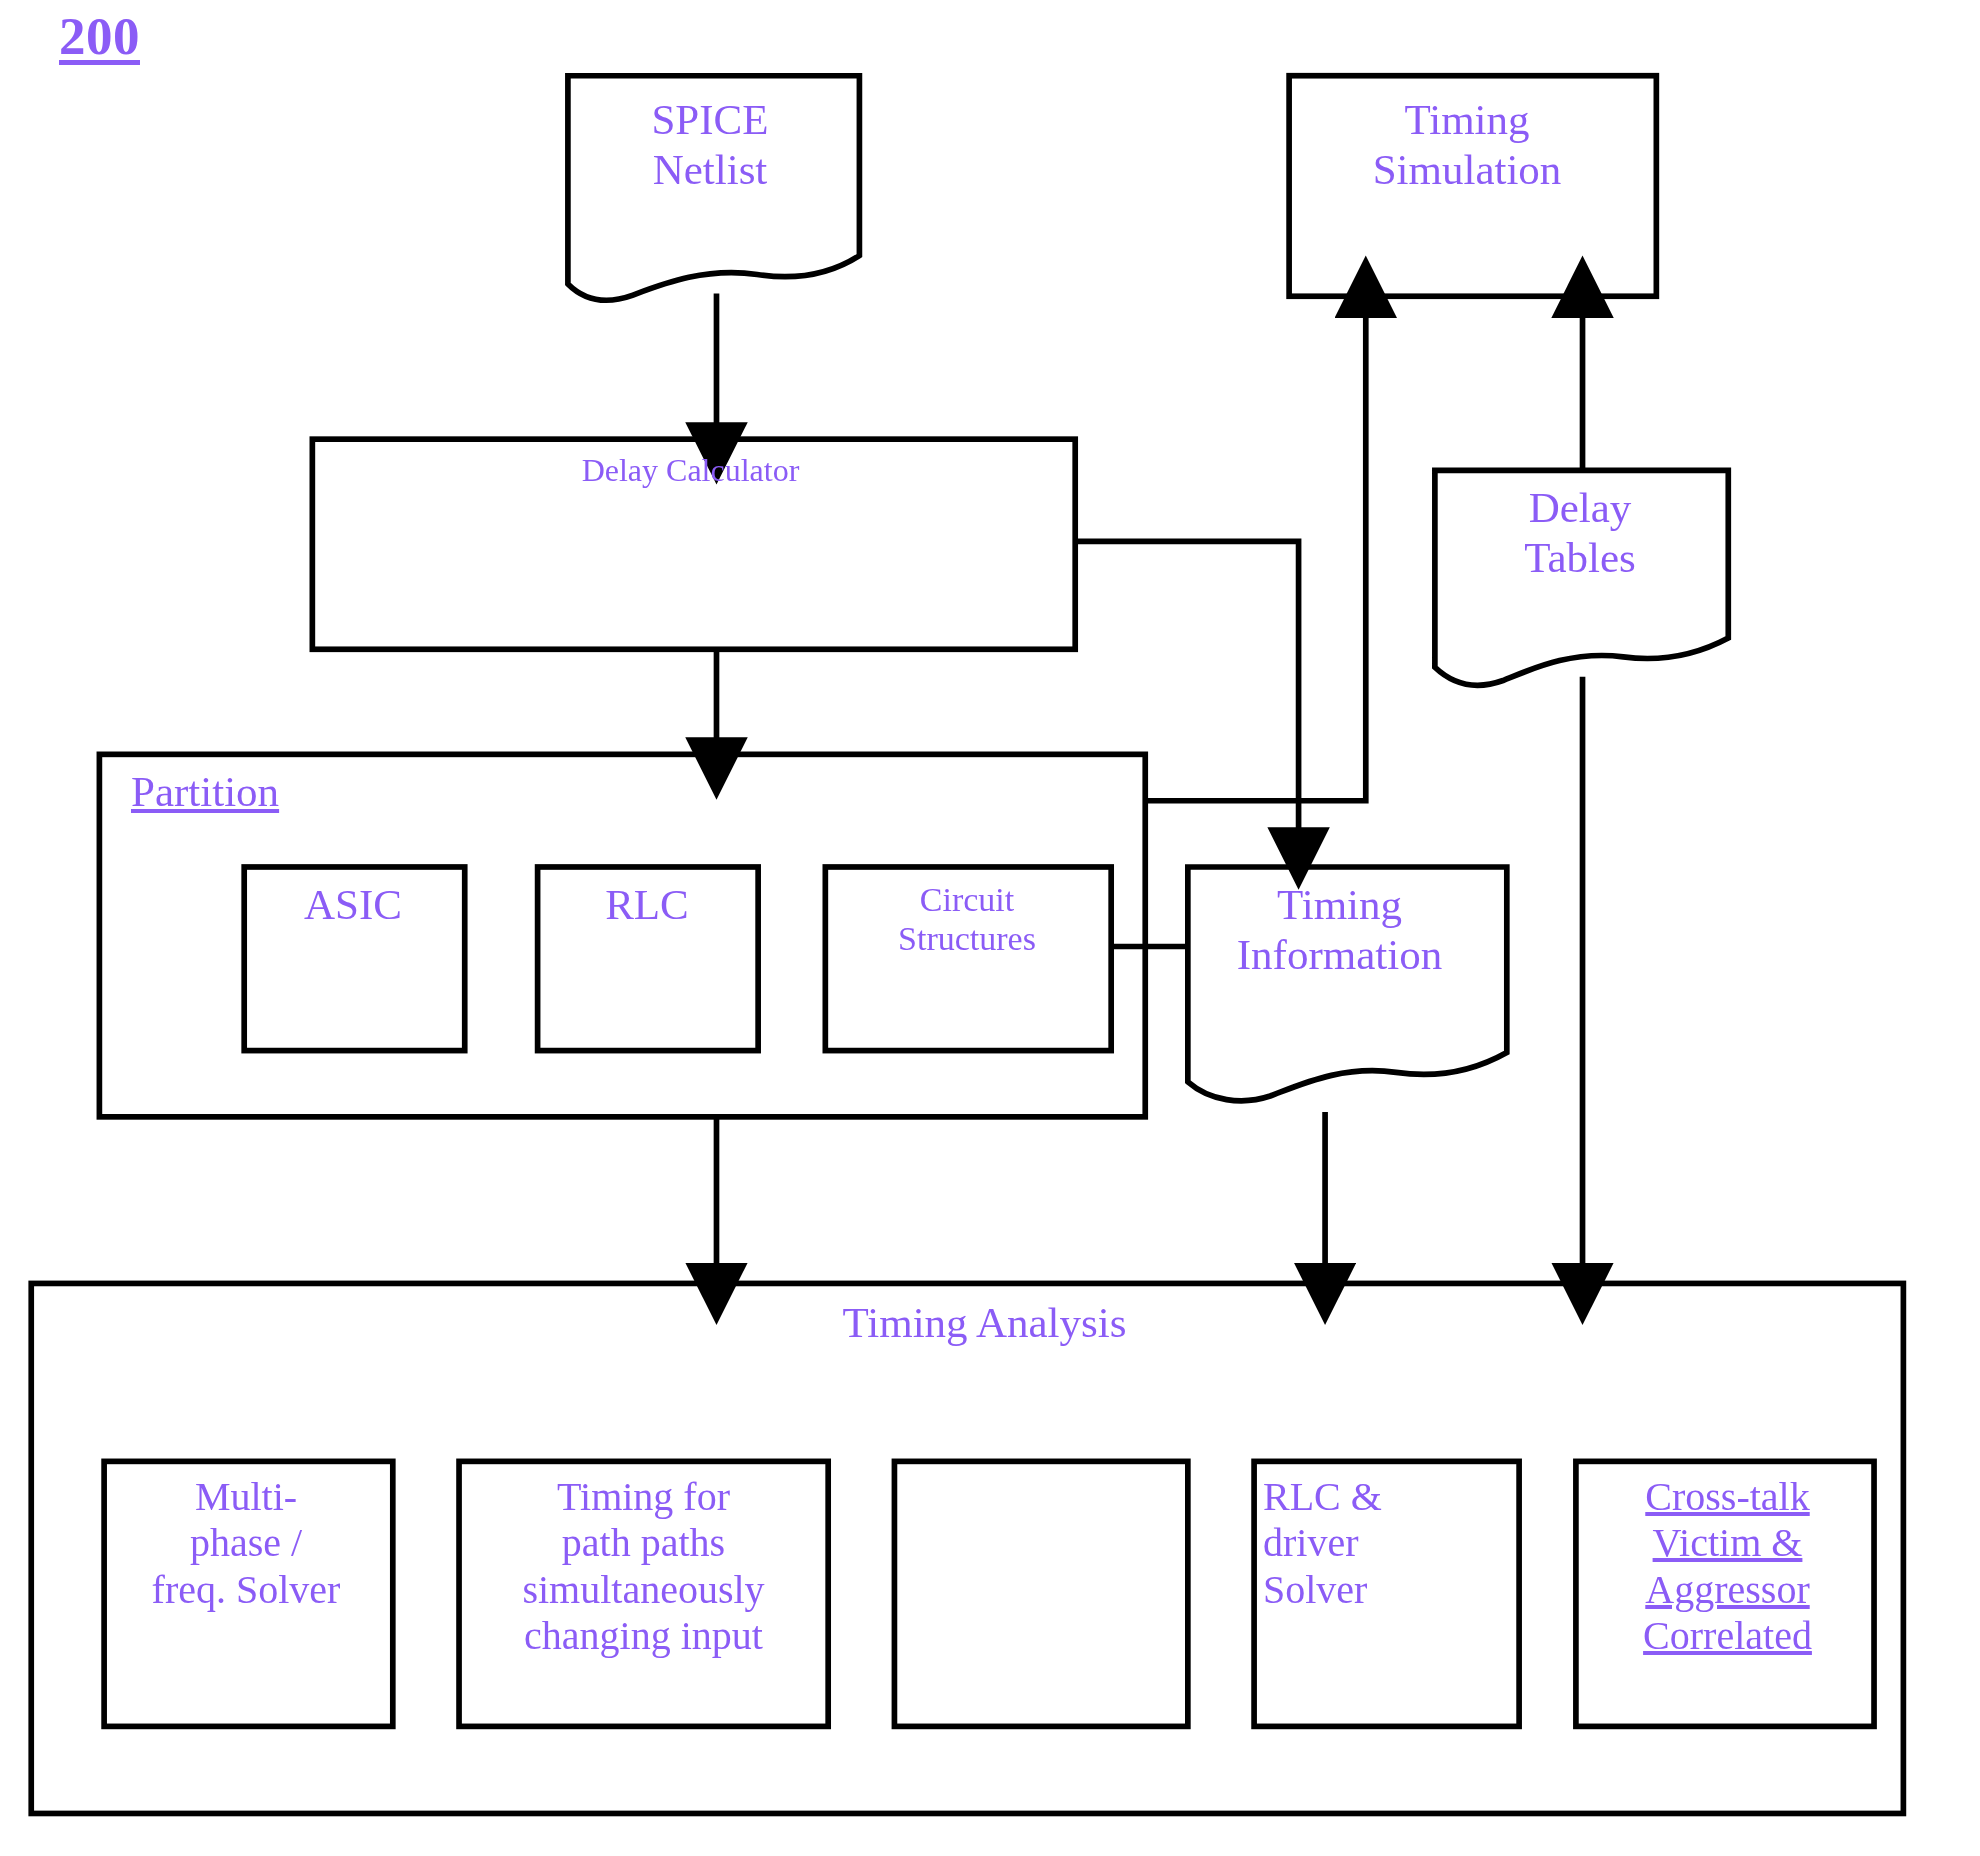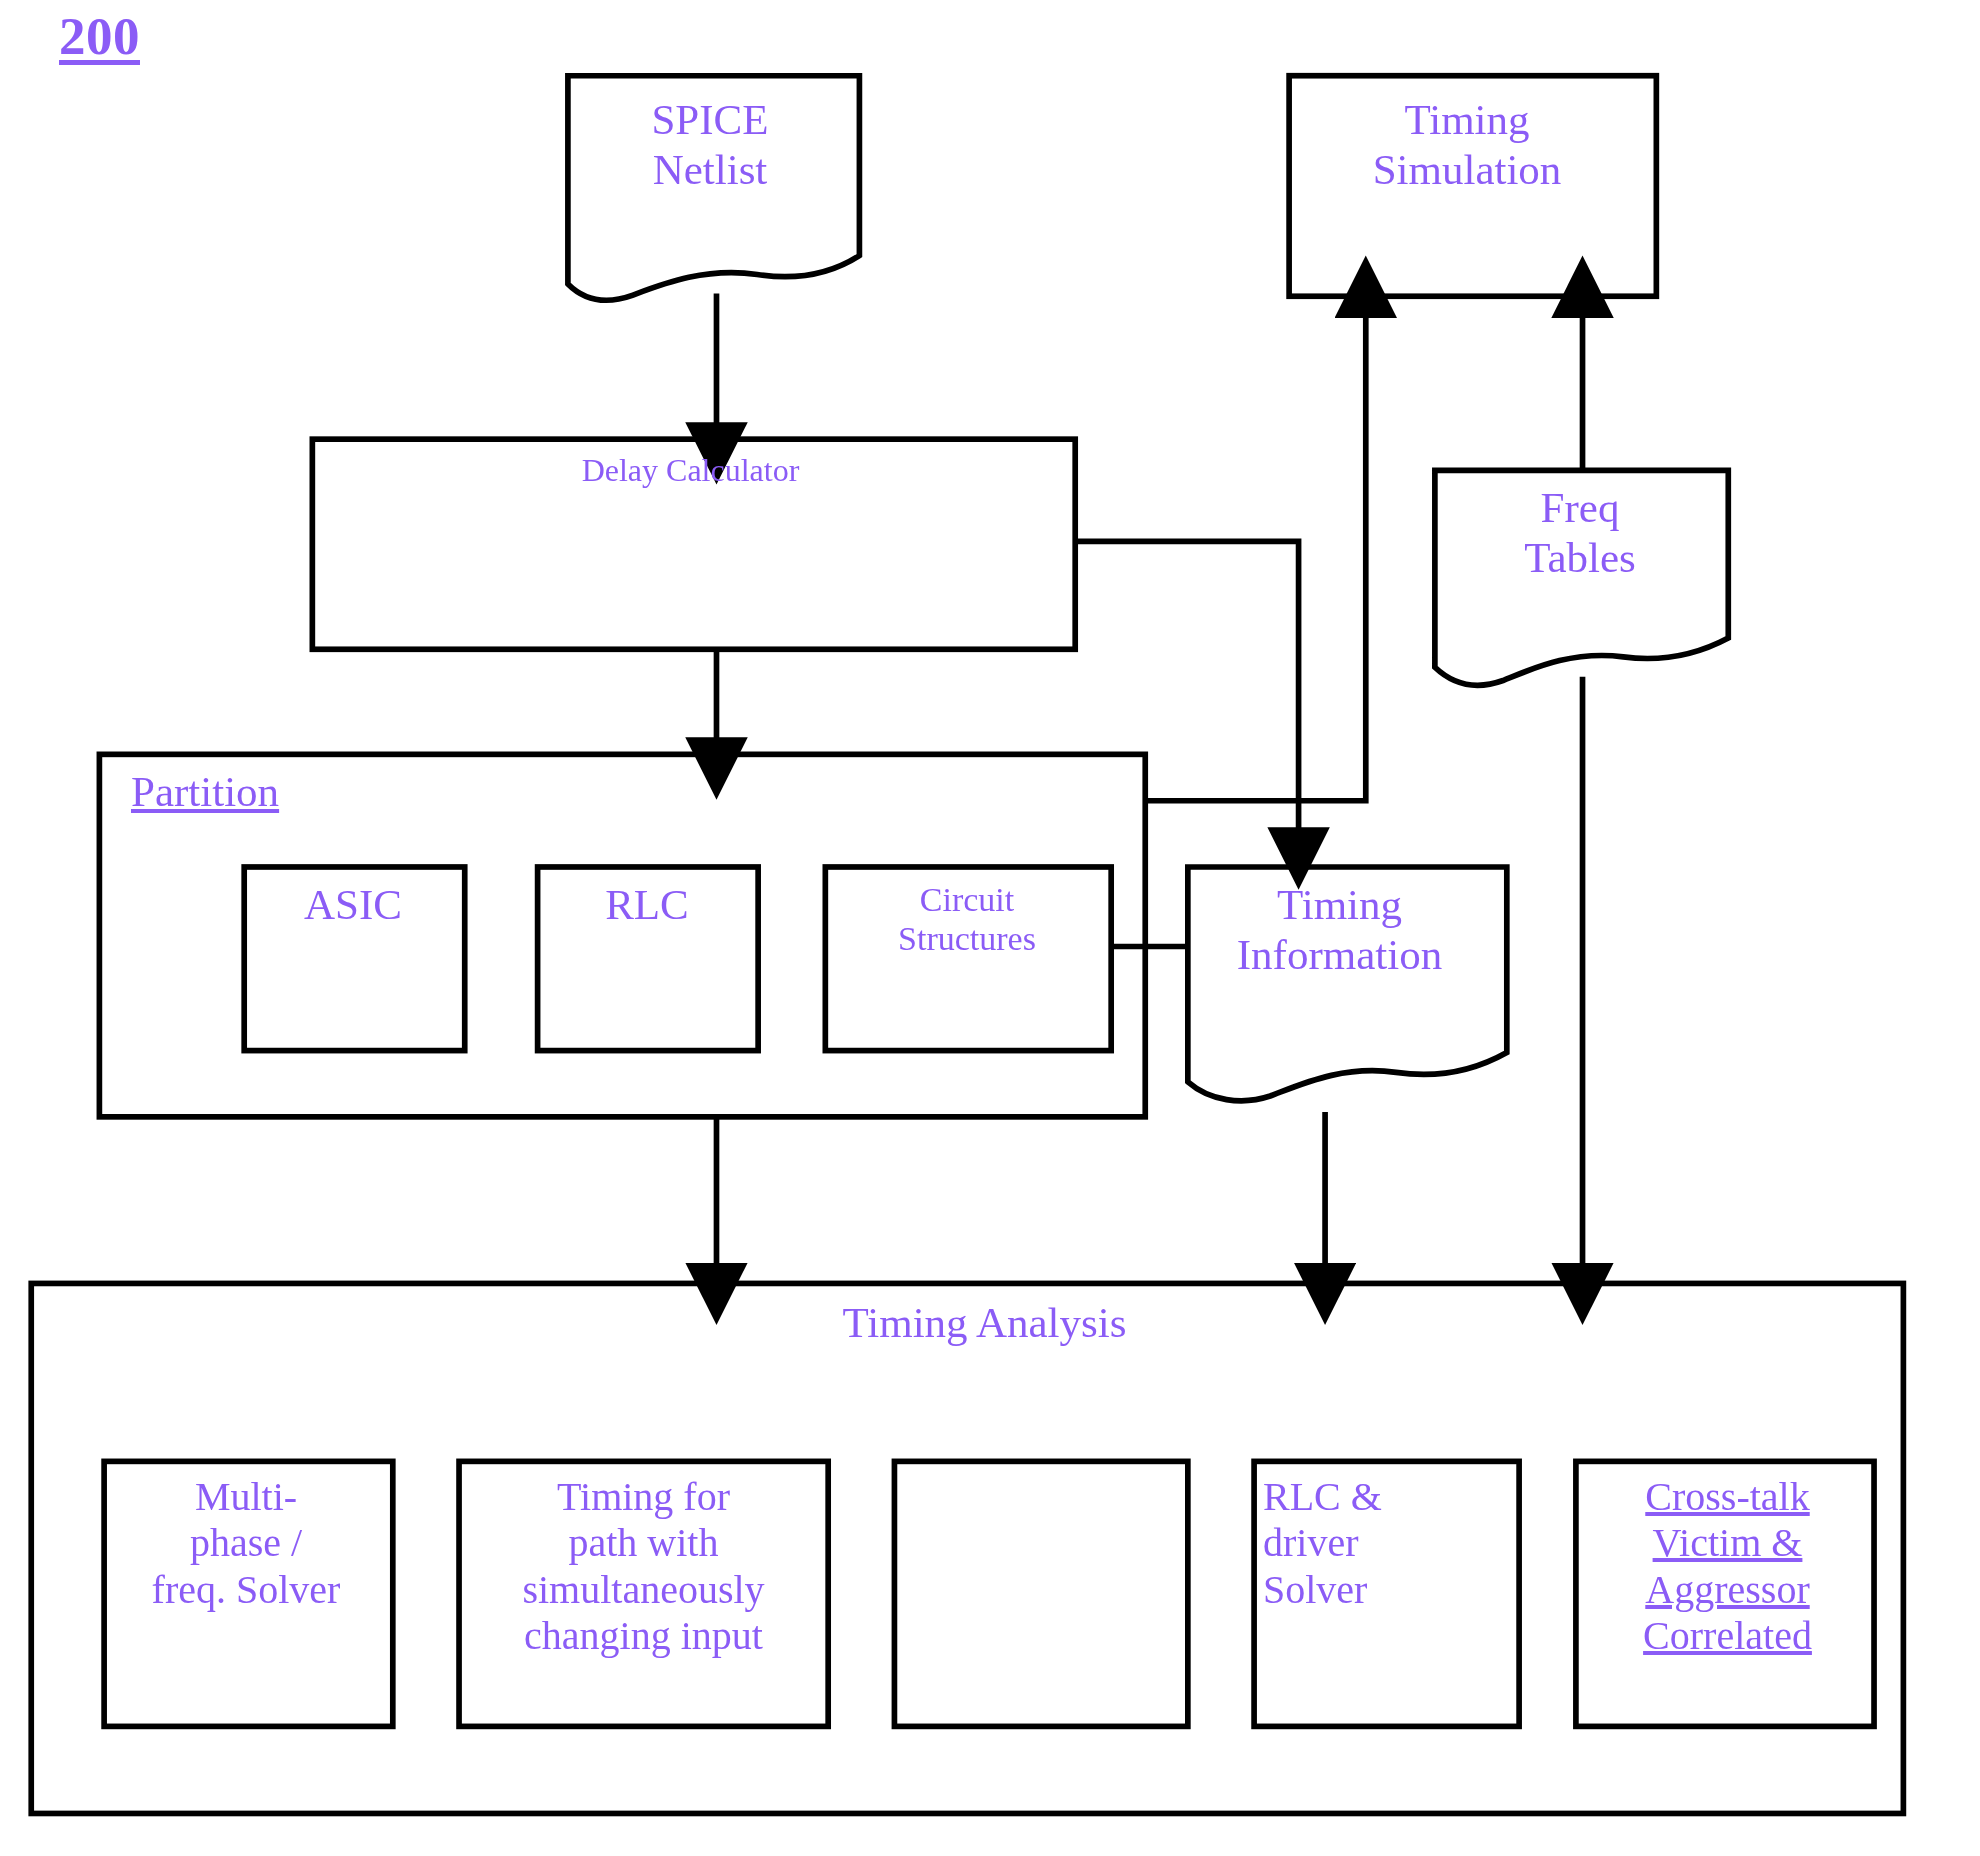--- a/index.html
+++ b/index.html
@@ -129,42 +129,42 @@
   <div class="lbl left" id="fig-num">200</div>
 
   <div class="lbl center" id="spice-label">SPICE
 Netlist</div>
 
   <div class="lbl center" id="timsim-label">Timing
 Simulation</div>
 
   <div class="lbl center" id="delaycalc-label">Delay Calculator</div>
 
-  <div class="lbl center" id="delaytables-label">Freq
+  <div class="lbl center" id="delaytables-label">Delay
 Tables</div>
 
   <div class="lbl left" id="partition-label">Partition</div>
 
   <div class="lbl center" id="asic-label">ASIC</div>
 
   <div class="lbl center" id="rlc-label">RLC</div>
 
   <div class="lbl center" id="circuit-label">Circuit
 Structures</div>
 
   <div class="lbl center" id="timinginfo-label">Timing
 Information</div>
 
   <div class="lbl center" id="timanalysis-label">Timing Analysis</div>
 
   <div class="lbl center sub-label" id="sub0-label">Multi-
 phase /
 freq. Solver</div>
   <div class="lbl center sub-label" id="sub1-label">Timing for
-path with
+path paths
 simultaneously
 changing input</div>
   <div class="lbl sub-label" id="sub3-label">RLC &amp;
 driver
 Solver</div>
   <div class="lbl center sub-label" id="sub4-label">Cross-talk
 Victim &amp;
 Aggressor
 Correlated</div>
 

